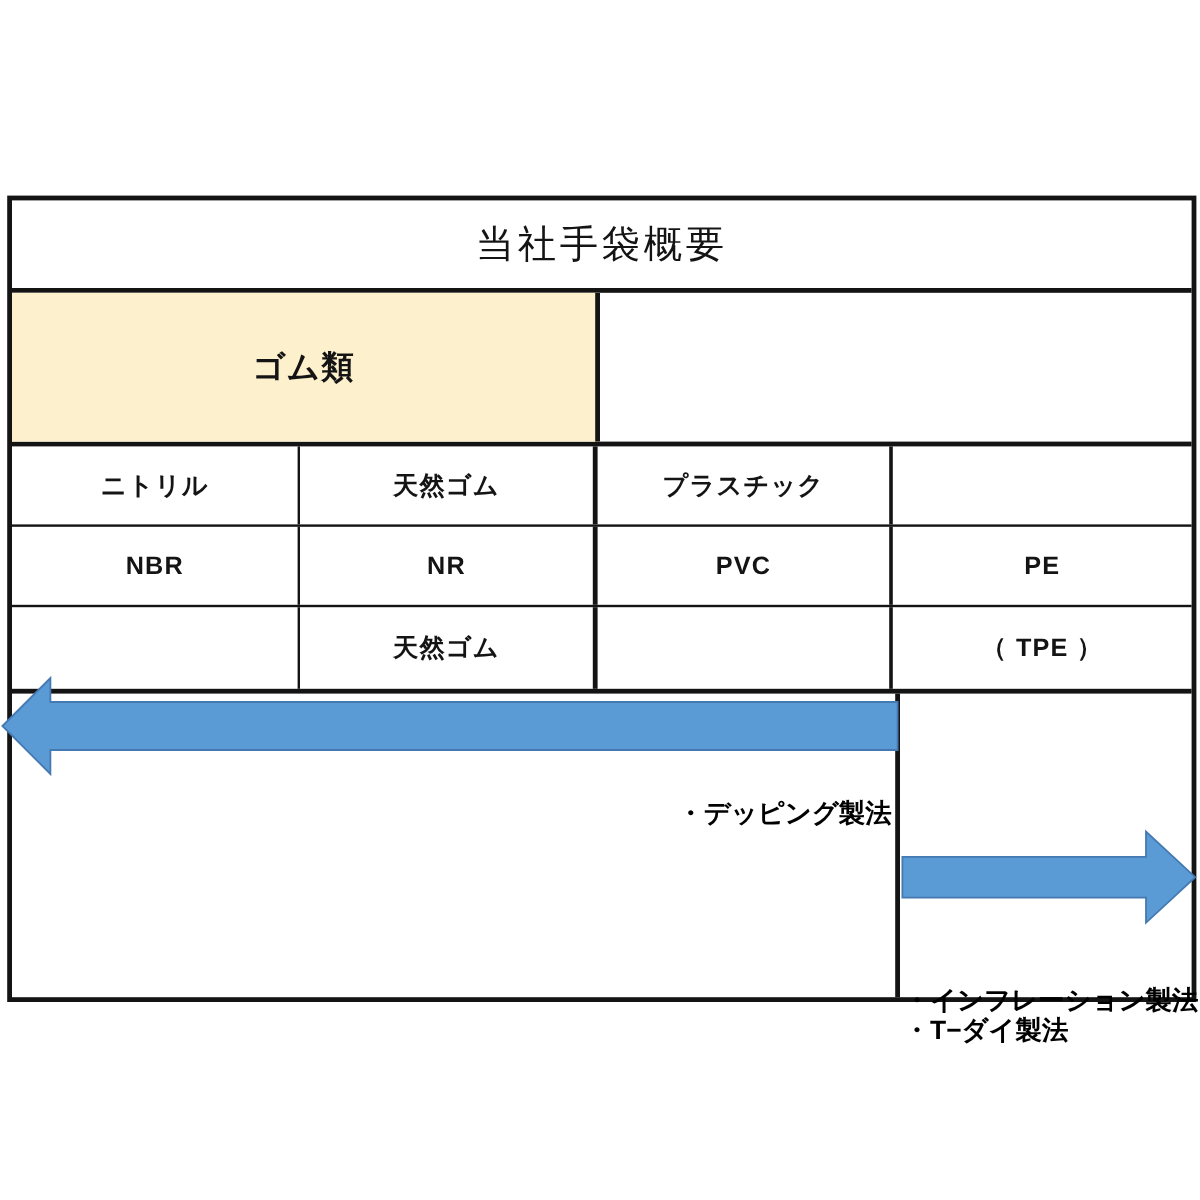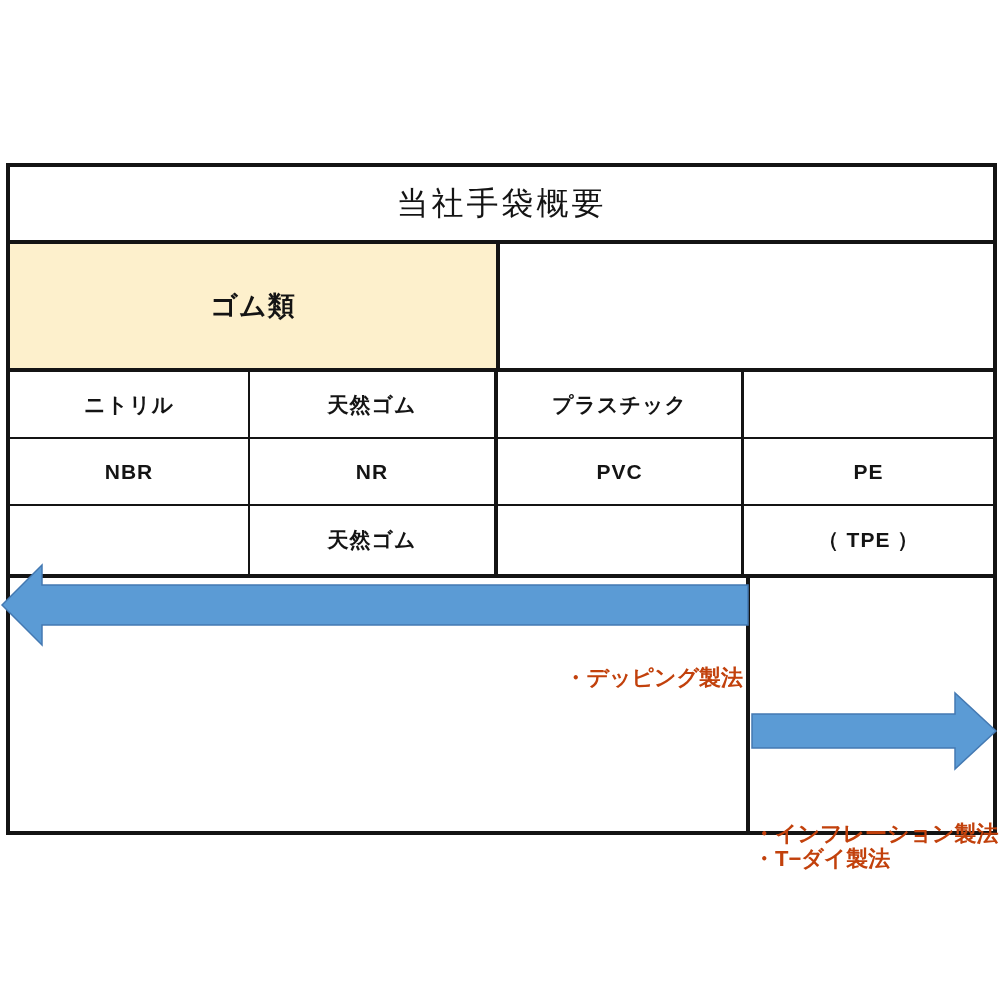--- a/index.html
+++ b/index.html
@@ -29,21 +29,21 @@
   .cell.c2 { width:248px; border-right:4px solid #141414; }
   .cell.c3 { width:246px; border-right:3px solid #141414; }
   .cell.c4 { flex:1; }
 
   .bottom-row { flex:1; display:flex; }
   .bcell { position:relative; }
   .bcell.bl { width:740px; border-right:4px solid #141414; }
   .bcell.br { flex:1; }
 
   .method-label { position:absolute; font-size:22px; font-weight:bold;
-    color:#c2410c; white-space:nowrap; line-height:26px; }
+    color:#000000; white-space:nowrap; line-height:26px; }
   .dip-label  { top:87px; right:3px; }
   .tdie-label { top:228px; left:3px;margin-top:40px; }
   .infl-label { top:243px; left:3px; }
 
   svg.arrows { position:absolute; left:0; top:0; width:1000px; height:1000px;
     pointer-events:none; }
 </style>
 </head>
 <body>
 

